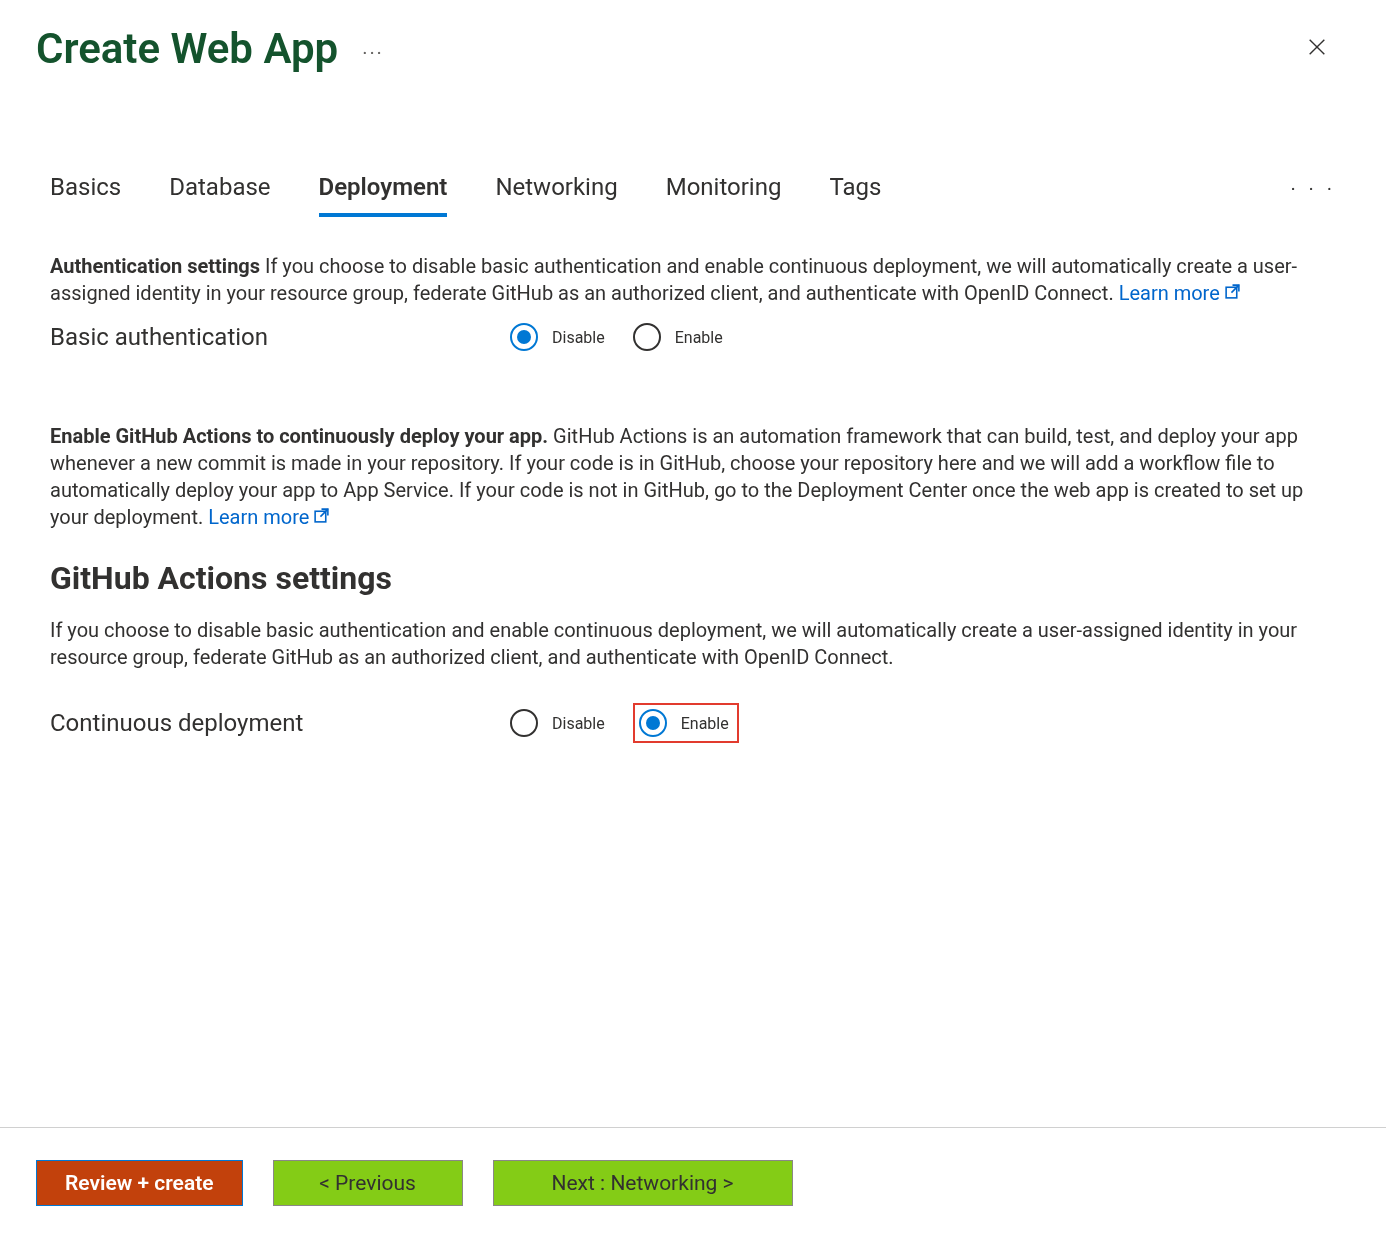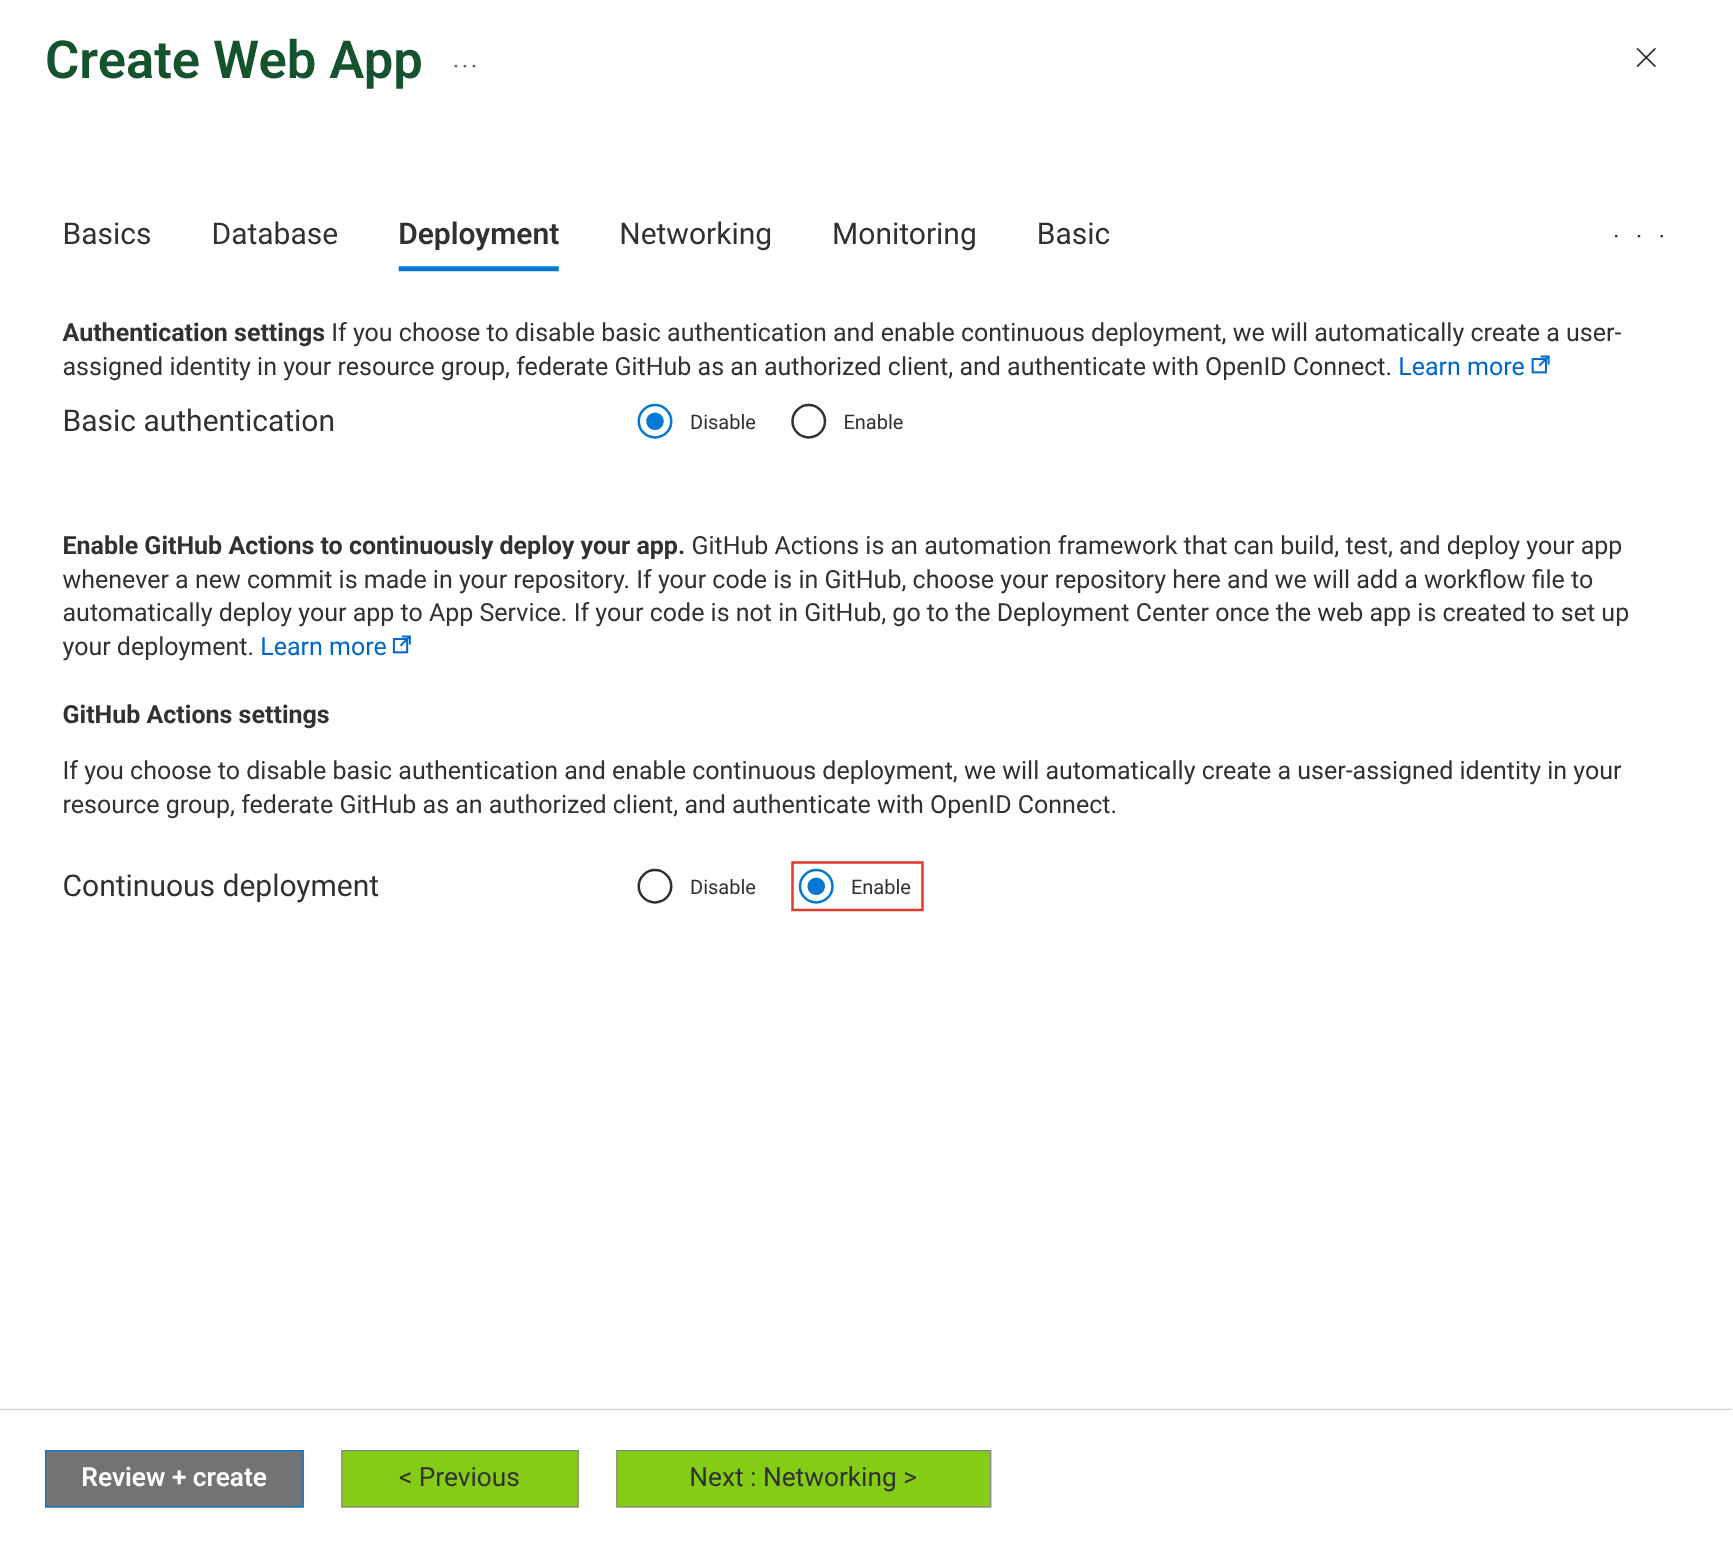--- a/index.html
+++ b/index.html
@@ -153,21 +153,21 @@
       background: #0078d4;
     }
     .radio-label {
       font-size: 16px;
       color: #323130;
     }
     .section-gap {
       margin-top: 72px;
     }
     .sub-heading {
-      font-size: 20px;
+      font-size: 32px;
       font-weight: 700;
       color: #323130;
       margin-top: 28px;
       margin-bottom: 20px;
     }
     .footer-divider {
       position: absolute;
       bottom: 108px;
       left: 0;
       right: 0;
@@ -185,21 +185,21 @@
       font-size: 21px;
       padding: 10px 28px;
       cursor: pointer;
       border: 1px solid #8a8886;
       background: #84cc16;
       color: #323130;
       font-family: inherit;
       min-width: 190px;
     }
     .btn.primary {
-      background: #737373;
+      background: #c2410c;
       border-color: #0078d4;
       color: #ffffff;
       font-weight: 600;
     }
     .btn.wide {
       min-width: 300px;
     }
   </style>
 </head>
 <body>
@@ -217,21 +217,21 @@
   </span>
 </div>
 
 <div class="tabs">
   <div class="tabs-list">
     <div class="tab">Basics</div>
     <div class="tab">Database</div>
     <div class="tab active">Deployment</div>
     <div class="tab">Networking</div>
     <div class="tab">Monitoring</div>
-    <div class="tab">Basic</div>
+    <div class="tab">Tags</div>
   </div>
   <span class="tabs-more">· · ·</span>
 </div>
 
 <div class="content">
 
   <p class="section-text">
     <span class="section-heading">Authentication settings</span><span> If you choose to disable basic authentication and enable continuous deployment, we will automatically create a user-assigned identity in your resource group, federate GitHub as an authorized client, and authenticate with OpenID Connect. </span><a class="link"><span>Learn more</span><span class="ext-icon"><svg viewBox="0 0 16 16" fill="none" stroke="#0066cc" stroke-width="1.5">
             <rect x="2" y="4" width="10" height="10"></rect>
             <path d="M8 2 H14 V8"></path>

